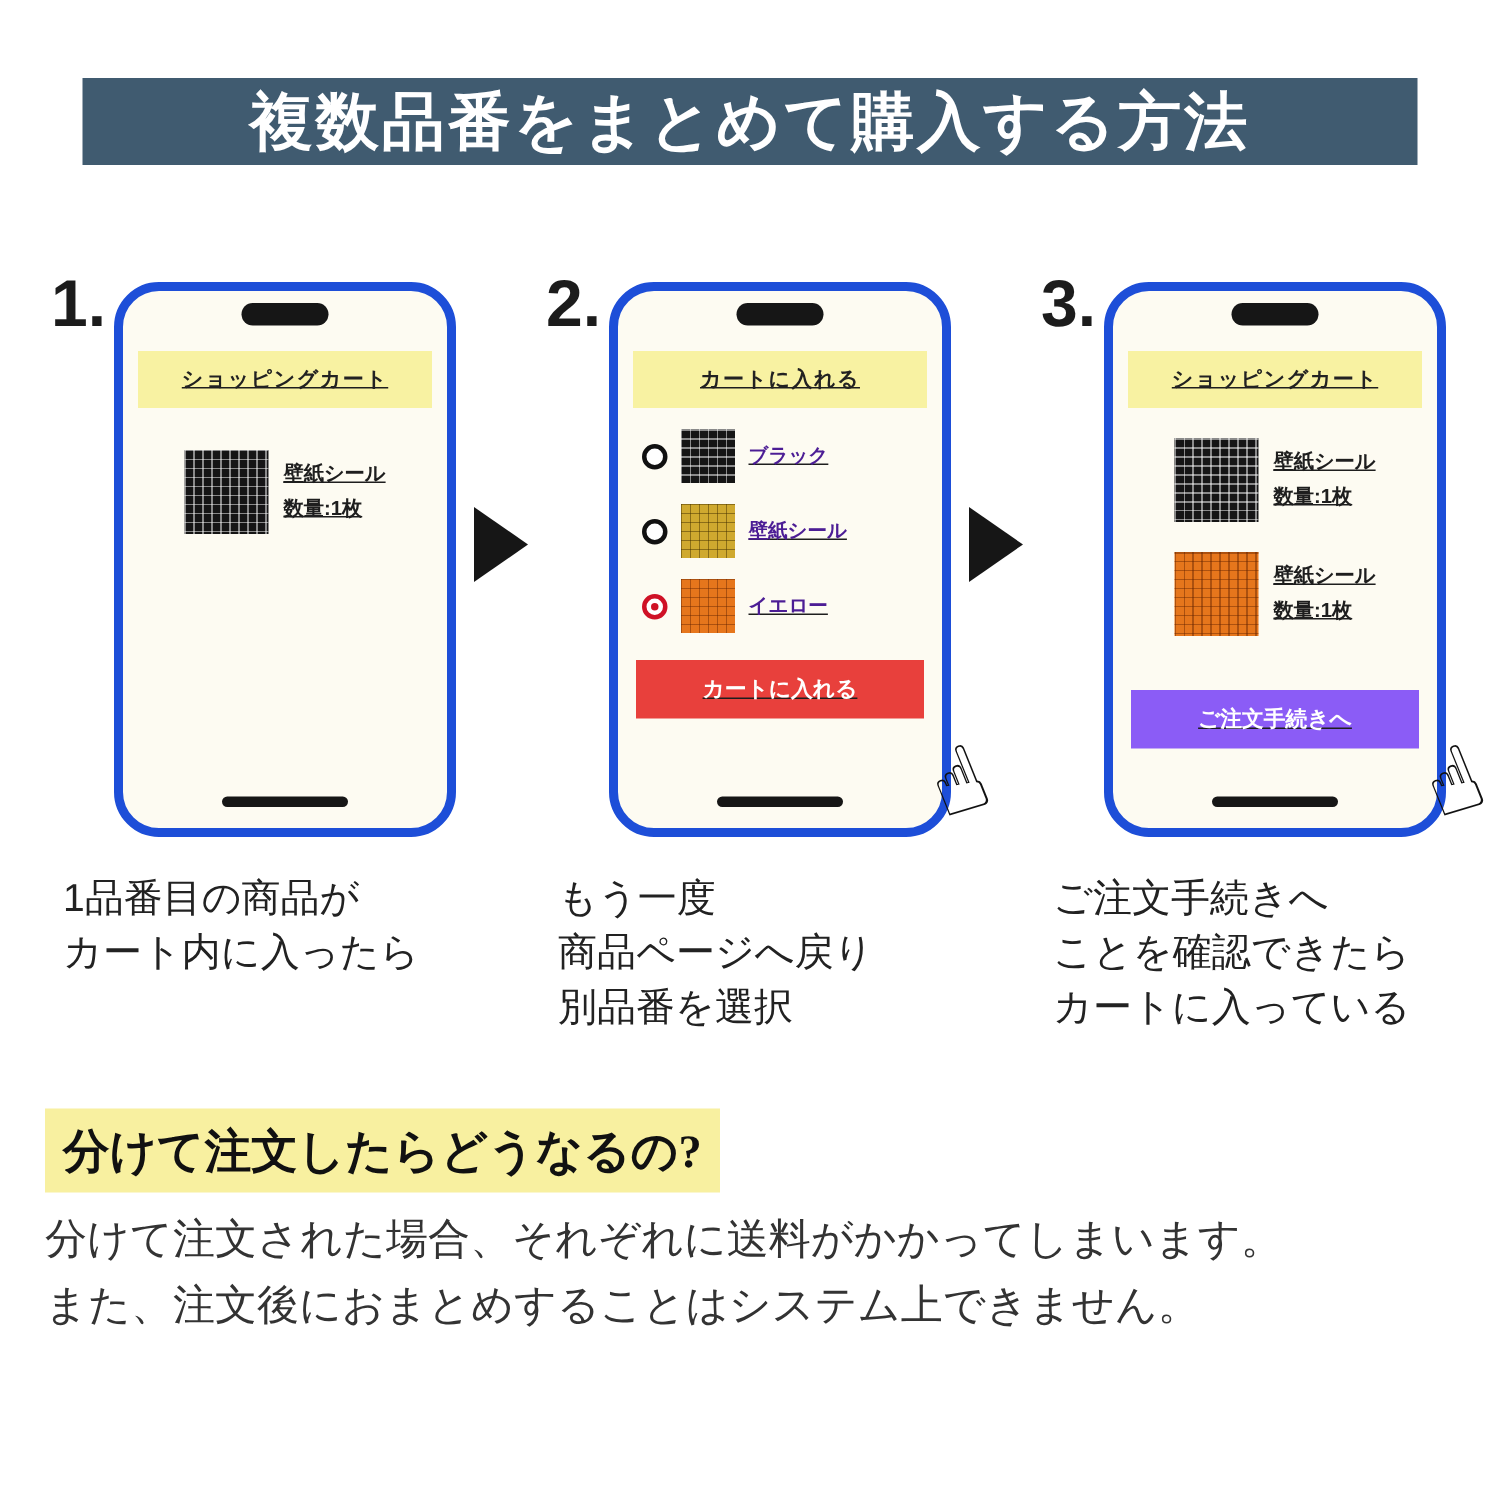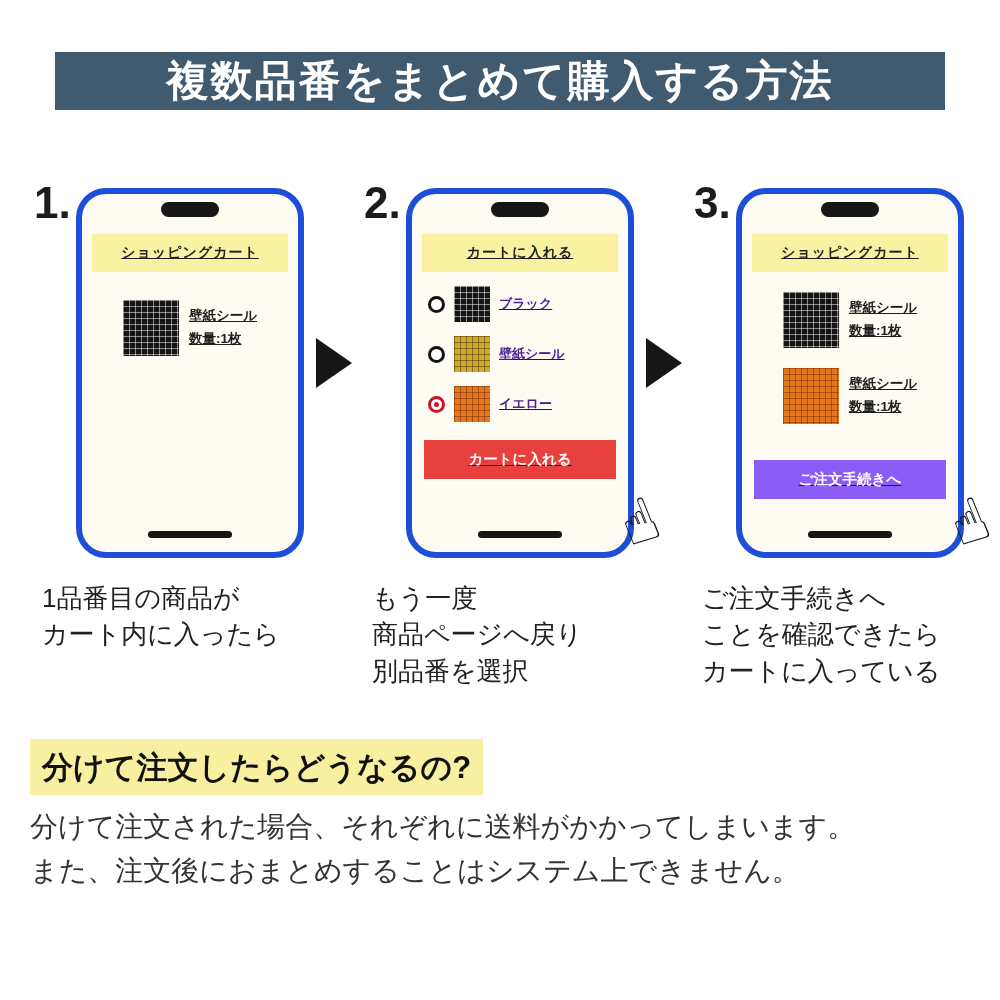--- a/index.html
+++ b/index.html
@@ -91,21 +91,21 @@
     width:0; height:0; flex:none;
     border-left:36px solid #161616;
     border-top:25px solid transparent;
     border-bottom:25px solid transparent;
     margin:150px 12px 0;
   }
 
   .caption { margin:22px 0 0 8px; font-size:26px; color:#222; line-height:1.4; }
 
   
-  .faq { margin:50px 0 0 30px; }
+  .faq { margin:50px 0 0 30px;font-family:Liberation Serif, serif; }
   .faq-heading {
     display:inline-block; background:#f8f0a0; color:#111;
     font-size:31px; font-weight:bold; padding:8px 12px 6px;
   }
   .faq-body { margin-top:10px; font-size:28px; color:#333; line-height:1.55; }
 </style>
 </head>
 <body>
 
 <div class="header">

